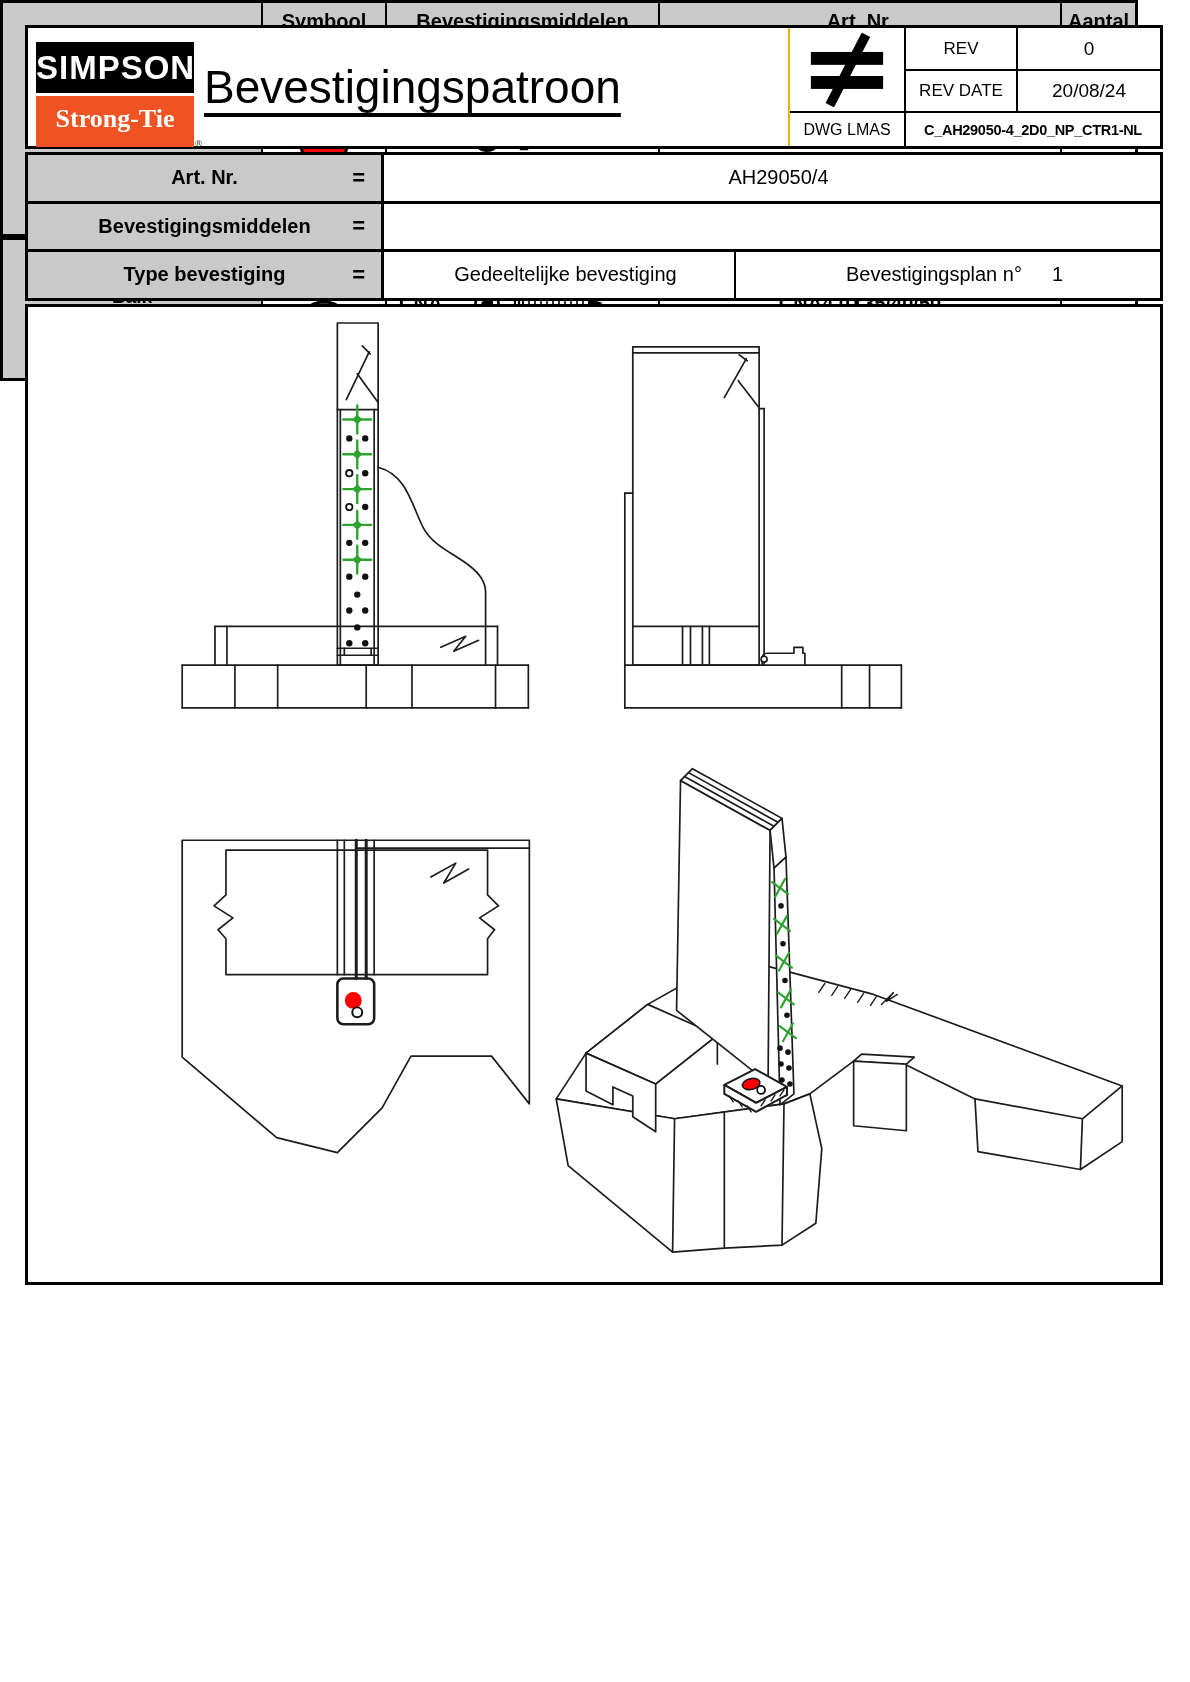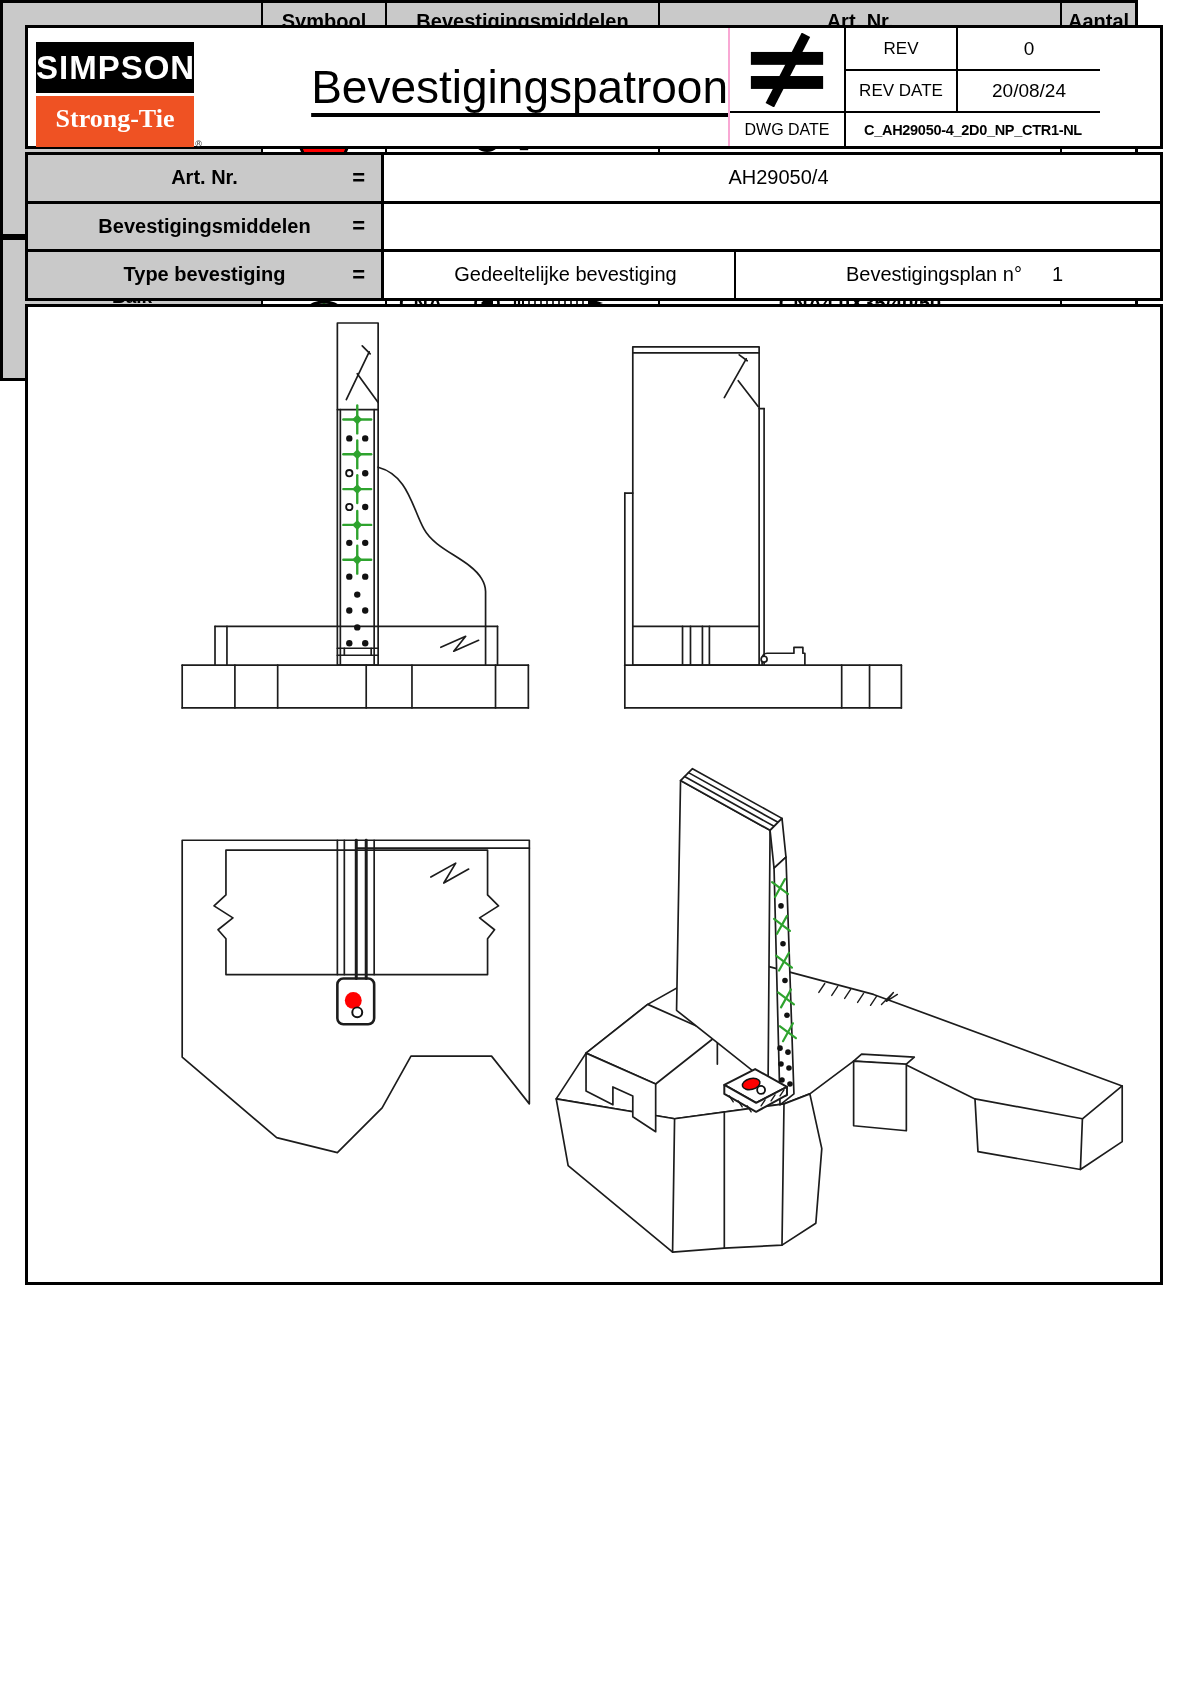--- a/index.html
+++ b/index.html
@@ -9,23 +9,23 @@
   .box { position:absolute; border:3px solid #000; background:#fff; }
 
   
   #header-box { left:25px; top:25px; width:1138px; height:124px; display:flex; }
   .logo-wrap { width:176px; padding:14px 0 0 8px; }
   .logo-black { width:158px; background:#000; color:#fff; text-align:center;
        font-weight:bold; font-size:33px; letter-spacing:1px; padding:7px 0 6px; }
   .logo-orange { width:158px; background:#ef5223; color:#fff; text-align:center;
        font-family:"Liberation Serif", serif; font-weight:bold; font-size:26px; padding:8px 0 13px; margin-top:3px; position:relative; }
   .logo-reg { position:absolute; right:-8px; bottom:-2px; color:#555; font-size:9px; font-family:"Liberation Sans",sans-serif; }
-  .title-wrap { flex:1; display:flex; align-items:center; justify-content:flex-end; }
+  .title-wrap { flex:1; display:flex; align-items:center; justify-content:flex-start; }
   .sheet-title { font-size:46px; text-decoration:underline; text-underline-offset:10px; }
-  .hdr-right { width:432px; border-left:2px solid #f9a8d4; display:grid;
+  .hdr-right { width:372px; border-left:2px solid #eab308; display:grid;
        grid-template-columns:114px 112px 144px; grid-template-rows:41px 42px 1fr; }
   .hcell { border-left:2px solid #000; border-top:2px solid #000; display:flex; align-items:center; justify-content:center; font-size:17px; }
   .hcell.first { border-top:none; }
   .neq-cell { grid-column:1; grid-row:1 / span 2; border:none; display:flex; align-items:center; justify-content:center; }
   .rev-val { font-size:19px; }
   .dwg-lbl { grid-column:1; grid-row:3; border-left:none; font-size:16px; }
   .dwg-val { grid-column:2 / span 2; grid-row:3; font-size:14.5px; font-weight:bold; letter-spacing:-0.3px; }
 
   
   #info-box { left:25px; top:152px; width:1138px; height:155px; border:none; }
@@ -80,21 +80,21 @@
         <svg width="86" height="74" viewBox="0 0 100 86">
           <rect x="8" y="22" width="84" height="15" fill="#000"></rect>
           <rect x="8" y="50" width="84" height="15" fill="#000"></rect>
           <line x1="30" y1="84" x2="72" y2="2" stroke="#000" stroke-width="11"></line>
         </svg>
       </div>
       <div class="hcell first">REV</div>
       <div class="hcell first rev-val">0</div>
       <div class="hcell">REV DATE</div>
       <div class="hcell rev-val">20/08/24</div>
-      <div class="hcell dwg-lbl">DWG DATE</div>
+      <div class="hcell dwg-lbl">DWG LMAS</div>
       <div class="hcell dwg-val">C_AH29050-4_2D0_NP_CTR1-NL</div>
     </div>
   </div>
 
   <div id="info-box" class="box" style="border:none;background:none;">
     <div class="info-row">
       <div class="info-label">
         <span>Art. Nr.</span>
         <span class="eq">=</span>
       </div>

